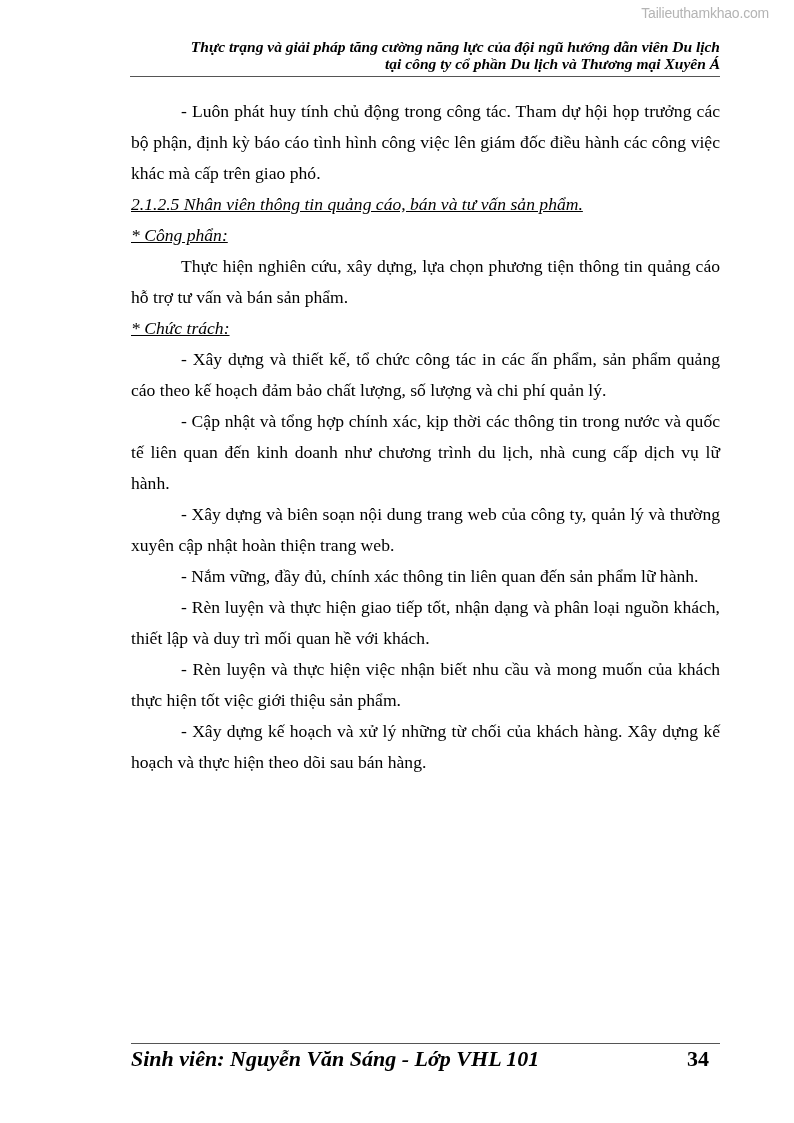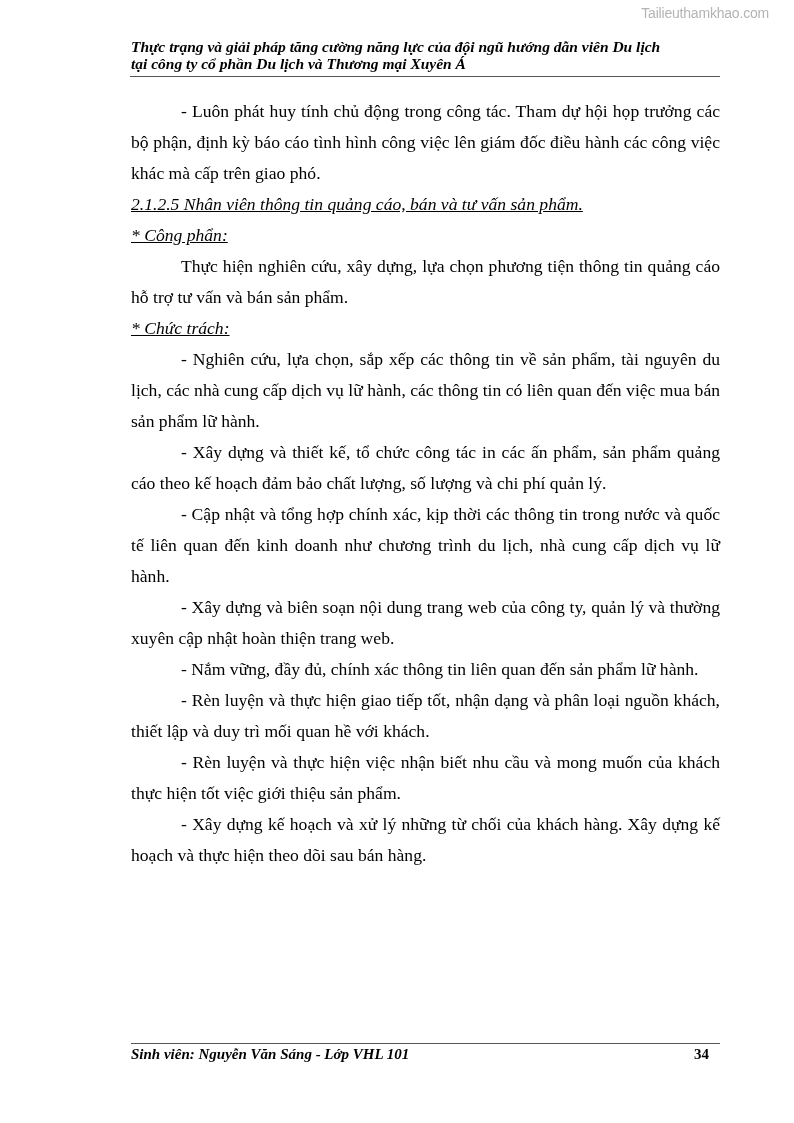--- a/index.html
+++ b/index.html
@@ -1,51 +1,50 @@
 <!DOCTYPE html>
 <html><head>
 <meta charset="utf-8">
 <style>
   html, body { margin: 0; padding: 0; background: #ffffff; }
   body { width: 794px; height: 1123px; position: relative; overflow: hidden;
          font-family: "Liberation Serif", "DejaVu Serif", serif; color: #000; }
   .watermark { position: absolute; top: 5px; right: 25px; font-family: "Liberation Sans", "DejaVu Sans", sans-serif;
                font-size: 14px; color: #b4b4b4; letter-spacing: -0.2px; }
-  .header { position: absolute; top: 38px; left: 131px; width: 589px; text-align: left;
+  .header { position: absolute; top: 38px; left: 131px; width: 589px; text-align: right;
             font-weight: bold; font-style: italic; font-size: 15.5px; line-height: 17px; font-family: Liberation Serif, serif; }
   .header-rule { position: absolute; top: 76px; left: 130px; width: 590px; height: 0;
                  border-top: 1.5px solid #555; }
   .body { position: absolute; top: 96px; left: 131px; width: 589px; font-size: 17.6px; line-height: 31px; }
   .p { text-align: justify; margin: 0; text-align-last: left; }
   .p.indent { text-indent: 50px; }
   .p.italic { font-style: italic; text-decoration: underline; }
   .footer-rule { position: absolute; top: 1043px; left: 131px; width: 589px; height: 0;
                  border-top: 1.5px solid #555; }
-  .footer { position: absolute; top: 1046px; left: 131px; width: 578px; font-size: 15px;
+  .footer { position: absolute; top: 1046px; left: 131px; width: 578px; font-size: 22px;
             font-weight: bold; display: flex; justify-content: space-between; align-items: center; }
   .footer .student { font-style: italic; }
 </style>
 </head>
 <body>
 
 <div class="watermark">Tailieuthamkhao.com</div>
 
 <div class="header">
   <div>Thực trạng và giải pháp tăng cường năng lực của đội ngũ hướng dẫn viên Du lịch</div>
   <div>tại công ty cổ phần Du lịch và Thương mại Xuyên Á</div>
 </div>
 <div class="header-rule"></div>
 
 <div class="body">
   <p class="p indent">- Luôn phát huy tính chủ động trong công tác. Tham dự hội họp trưởng các bộ phận, định kỳ báo cáo tình hình công việc lên giám đốc điều hành các công việc khác mà cấp trên giao phó.</p>
   <p class="p italic">2.1.2.5 Nhân viên thông tin quảng cáo, bán và tư vấn sản phẩm.</p>
   <p class="p italic">* Công phẩn:</p>
   <p class="p indent">Thực hiện nghiên cứu, xây dựng, lựa chọn phương tiện thông tin quảng cáo hỗ trợ tư vấn và bán sản phẩm.</p>
   <p class="p italic">* Chức trách:</p>
-  <p class="p indent">- Nghiên cứu, lựa chọn, sắp xếp các thông tin về sản phẩm, tài nguyên du lịch, các nhà cung cấp dịch vụ lữ hành, các thông tin có liên quan đến việc mua bán sản phẩm lữ hành.</p>
   <p class="p indent">- Xây dựng và thiết kế, tổ chức công tác in các ấn phẩm, sản phẩm quảng cáo theo kế hoạch đảm bảo chất lượng, số lượng và chi phí quản lý.</p>
   <p class="p indent">- Cập nhật và tổng hợp chính xác, kịp thời các thông tin trong nước và quốc tế liên quan đến kinh doanh như chương trình du lịch, nhà cung cấp dịch vụ lữ hành.</p>
   <p class="p indent">- Xây dựng và biên soạn nội dung trang web của công ty, quản lý và thường xuyên cập nhật hoàn thiện trang web.</p>
   <p class="p indent">- Nắm vững, đầy đủ, chính xác thông tin liên quan đến sản phẩm lữ hành.</p>
   <p class="p indent">- Rèn luyện và thực hiện giao tiếp tốt, nhận dạng và phân loại nguồn khách, thiết lập và duy trì mối quan hề với khách.</p>
   <p class="p indent">- Rèn luyện và thực hiện việc nhận biết nhu cầu và mong muốn của khách thực hiện tốt việc giới thiệu sản phẩm.</p>
   <p class="p indent">- Xây dựng kế hoạch và xử lý những từ chối của khách hàng. Xây dựng kế hoạch và  thực hiện theo dõi sau bán hàng.</p>
 </div>
 
 <div class="footer-rule"></div>

